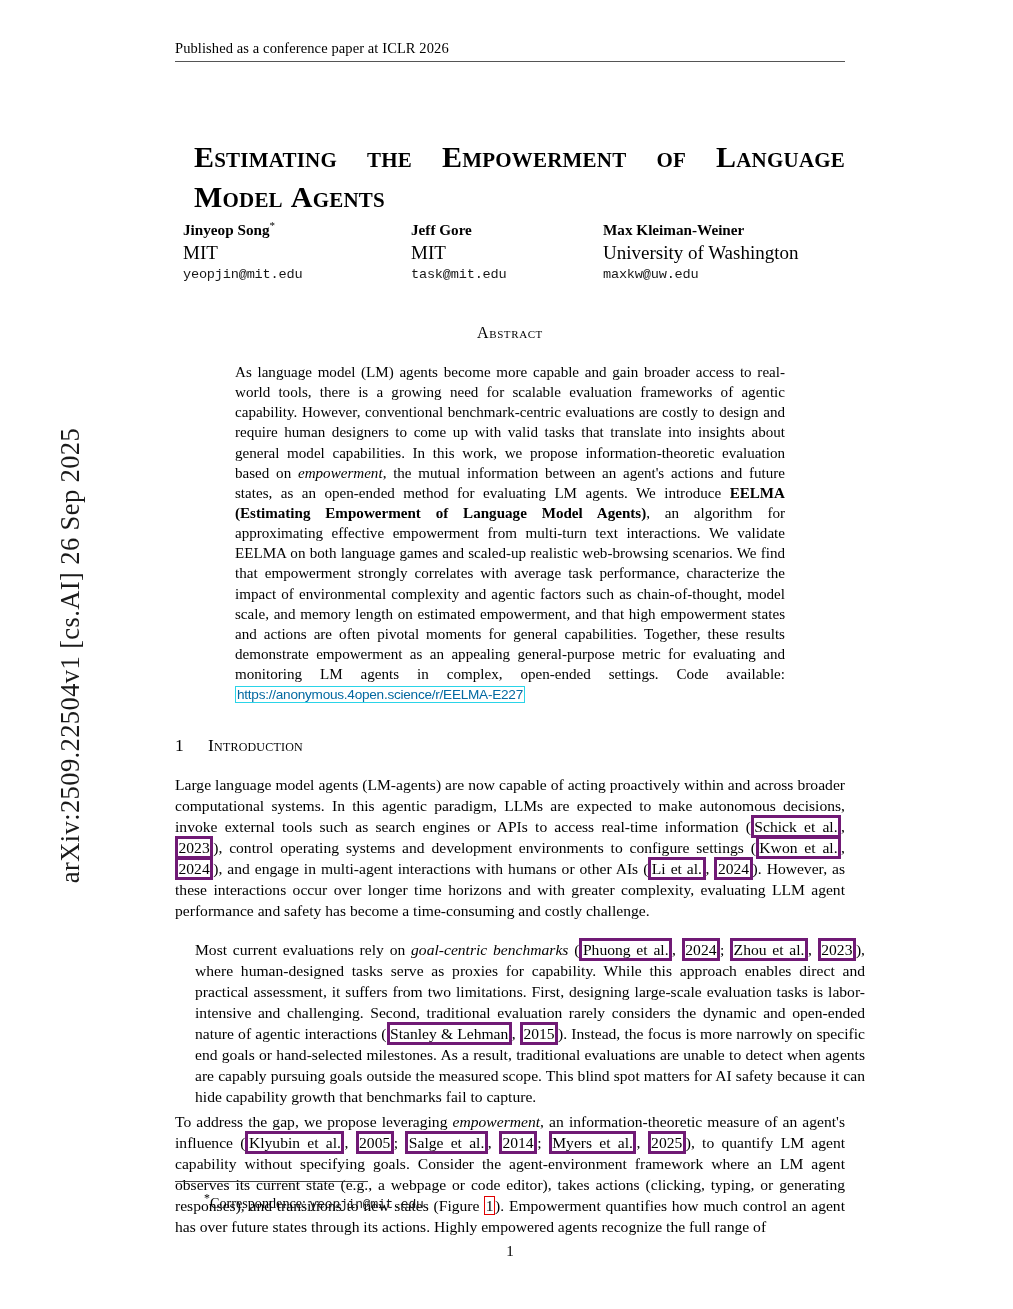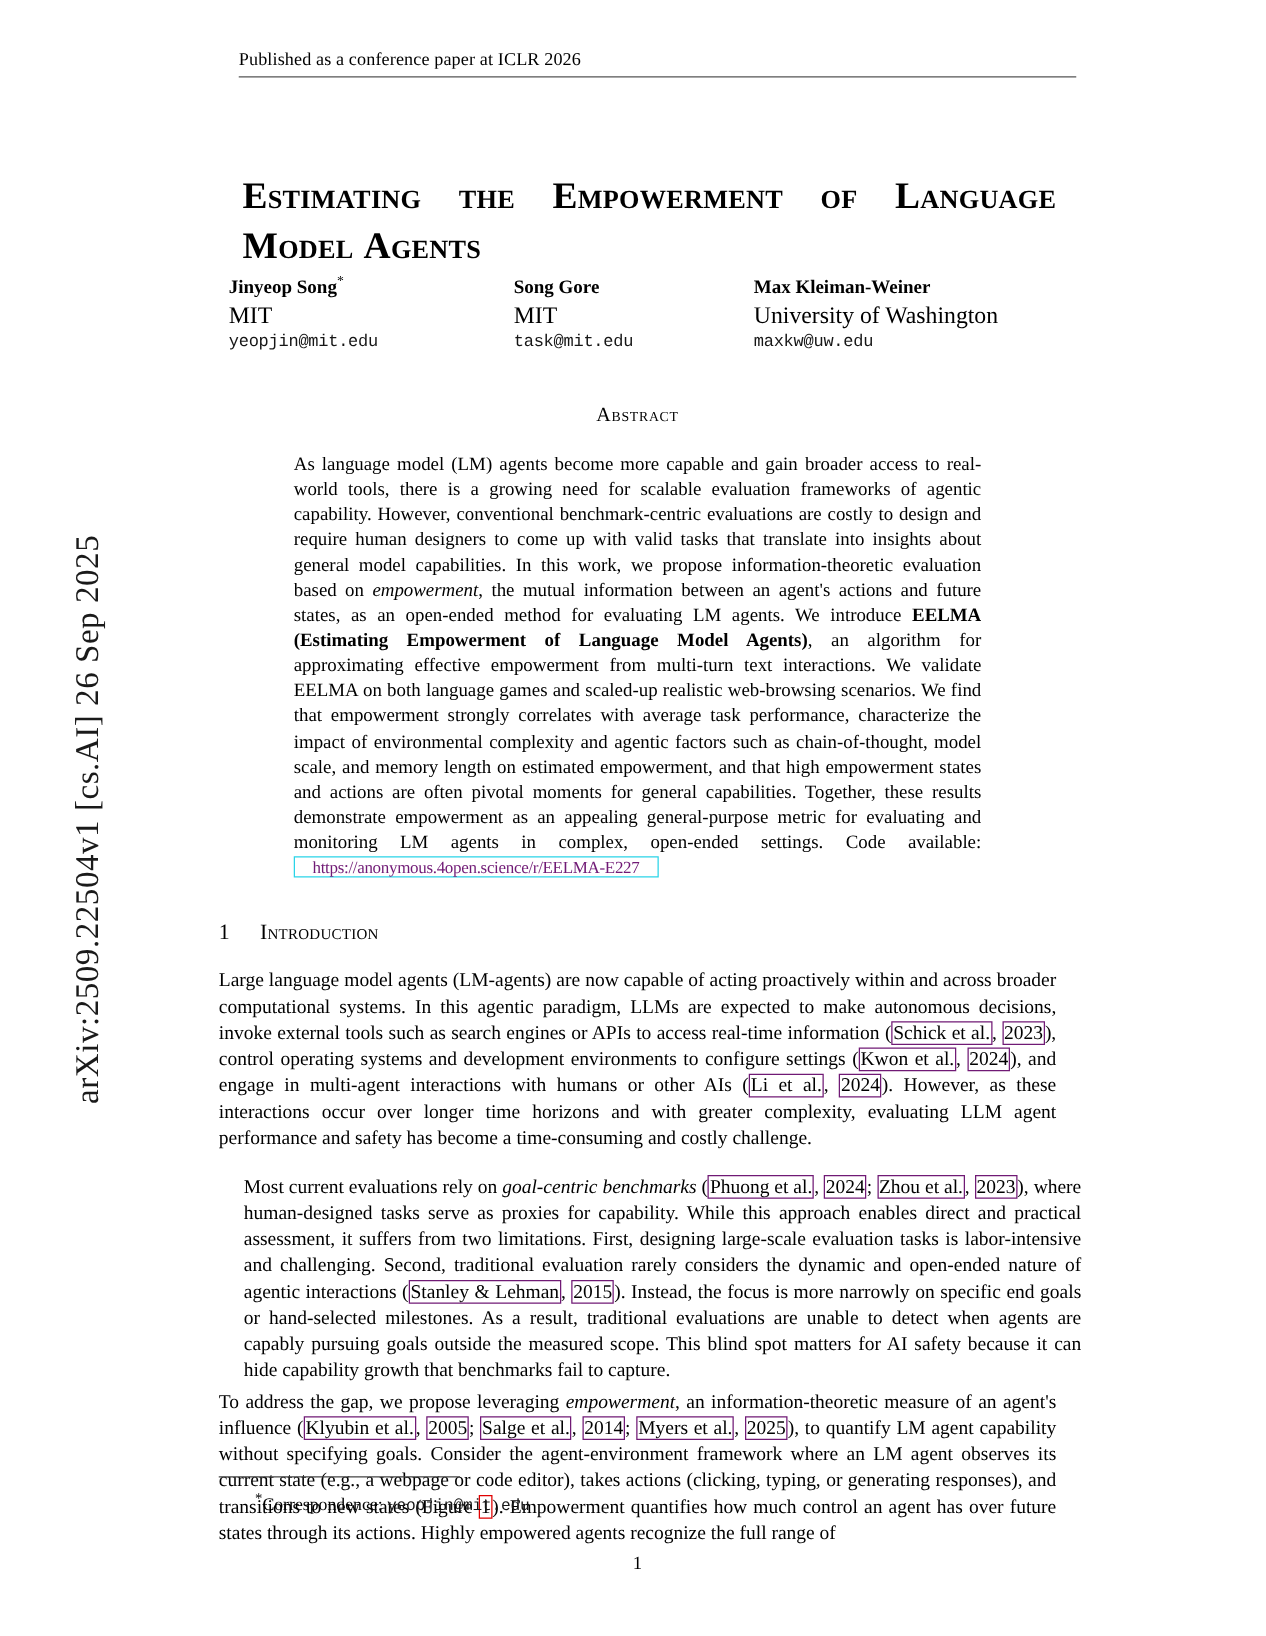--- a/index.html
+++ b/index.html
@@ -45,21 +45,21 @@
     left: 175px;
     top: 0px;
     width: 670px;
     height: 1309px;
   }
 
   
   #running-head {
     position: absolute;
     top: 40px;
-    left: 16px;
+    left: 0;
     width: 670px;
     font-size: 14.5px;
     letter-spacing: 0.1px;
   }
   #running-head .rule {
     position: absolute;
     left: 0;
     top: 21px;
     width: 670px;
     height: 1px;
@@ -190,37 +190,37 @@
     position: absolute;
     top: 1243px;
     left: 0;
     width: 670px;
     text-align: center;
     font-size: 15px;
   }
 
   
   .cite {
-    border: 1px solid #701a75;
+    border: 3px solid #701a75;
     padding: 0px 0.5px;
     margin: 0 0px;
     line-height: 1;
   }
   .ref-red {
     border: 1px solid #e00000;
     padding: 0px 0.5px;
     line-height: 1;
   }
   .url-link {
-    font-family: Liberation Serif, serif;
+    font-family: Liberation Sans, sans-serif;
     font-size: 13.6px;
     letter-spacing: -0.25px;
-    color: #701a75;
+    color: #0369a1;
     border: 1px solid #2ad4e8;
-    padding: 0px 14px;
+    padding: 0px 1px;
   }
   i { font-style: italic; }
   b { font-weight: bold; }
 </style>
 </head>
 <body>
 
 <div id="arxiv-stamp">
   <div class="stamp-text">arXiv:2509.22504v1  [cs.AI]  26 Sep 2025</div>
 </div>
@@ -234,21 +234,21 @@
 
   <h1 id="paper-title">Estimating the Empowerment of Language Model Agents</h1>
 
   <div id="authors">
     <div class="author-col a1">
       <div class="author-name"><span>Jinyeop Song</span><sup>*</sup></div>
       <div class="author-affil">MIT</div>
       <div class="author-email">yeopjin@mit.edu</div>
     </div>
     <div class="author-col a2">
-      <div class="author-name"><span>Song Gore</span><sup></sup></div>
+      <div class="author-name"><span>Jeff Gore</span><sup></sup></div>
       <div class="author-affil">MIT</div>
       <div class="author-email">task@mit.edu</div>
     </div>
     <div class="author-col a3">
       <div class="author-name"><span>Max Kleiman-Weiner</span><sup></sup></div>
       <div class="author-affil">University of Washington</div>
       <div class="author-email">maxkw@uw.edu</div>
     </div>
   </div>
 

